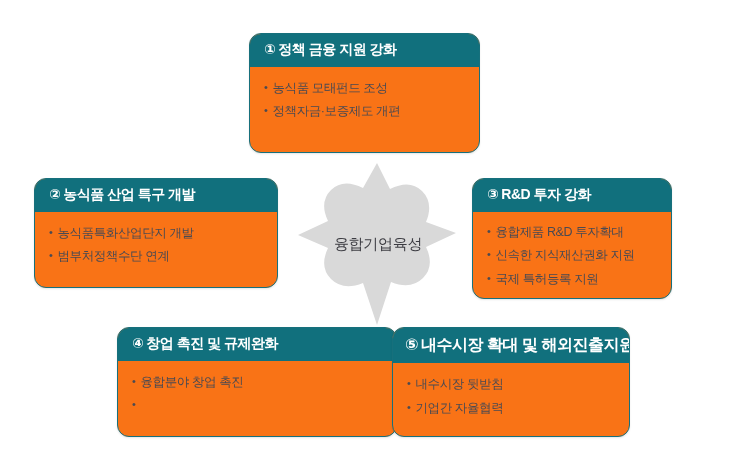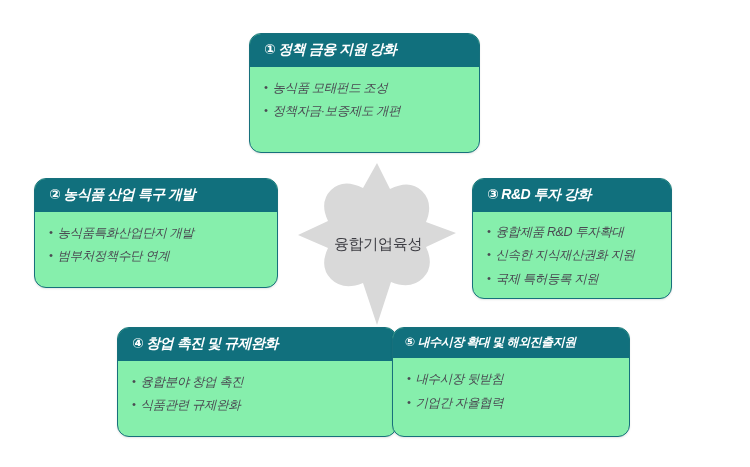--- a/index.html
+++ b/index.html
@@ -48,26 +48,25 @@
     color: #3c3c42;
     letter-spacing: -0.3px;
     padding-left: 2px;
     box-sizing: border-box;
   }
 
   
   .card {
     position: absolute;
     box-sizing: border-box;
-    background: #86efac;
+    background: #f97316;
     border: 1px solid #17707c;
     border-radius: 12px;
     box-shadow: 0 1px 2px rgba(0,0,0,0.10);
     overflow: hidden;
-    font-style: italic;
   }
   .card-header {
     background: #11707d;
     color: #ffffff;
     font-size: 14px;
     font-weight: bold;
     letter-spacing: -0.5px;
     padding: 7px 0 8px 14px;
     line-height: 1.25;
     white-space: nowrap;
@@ -99,21 +98,21 @@
     color: #4a4a52;
   }
 
   
   #card-1 { left: 249px; top: 33px;  width: 231px; height: 120px; }
   #card-2 { left: 34px;  top: 178px; width: 244px; height: 110px; }
   #card-3 { left: 472px; top: 178px; width: 200px; height: 121px; }
   #card-4 { left: 117px; top: 327px; width: 280px; height: 110px; }
   #card-5 { left: 392px; top: 327px; width: 238px; height: 110px; }
 
-  #card-5 .card-header { padding-left: 12px; font-size: 12px; }
+  #card-5 .card-header { padding-left: 12px; font-size: 16px; }
   #card-3 .card-body { padding-top: 12px; }
 </style>
 </head>
 <body>
 
 <div id="canvas">
 
   <div class="center-burst">
     <svg viewBox="0 0 158 162" xmlns="http://www.w3.org/2000/svg">
       <path d="M79 0 L92 26 Q112 16 124 28 Q136 40 128 59 L158 70 L128 84 Q137 103 125 115 Q113 127 93 119 L79 162 L65 120 Q45 128 33 116 Q21 104 30 85 L0 72 L30 58 Q21 39 33 27 Q45 15 65 25 Z" fill="#d9d9d9"></path>
@@ -177,21 +176,20 @@
     <div class="card-header">
       <span class="num">④</span><span>창업 촉진 및 규제완화</span>
     </div>
     <div class="card-body">
       <div class="bullet-row">
         <span class="bullet-dot">•</span>
         <span>융합분야 창업 촉진</span>
       </div>
       <div class="bullet-row">
         <span class="bullet-dot">•</span>
-        <span>식품관련 규제완화</span>
       </div>
     </div>
   </div>
 
   <div class="card" id="card-5">
     <div class="card-header">
       <span class="num">⑤</span><span>내수시장 확대 및 해외진출지원</span>
     </div>
     <div class="card-body">
       <div class="bullet-row">

